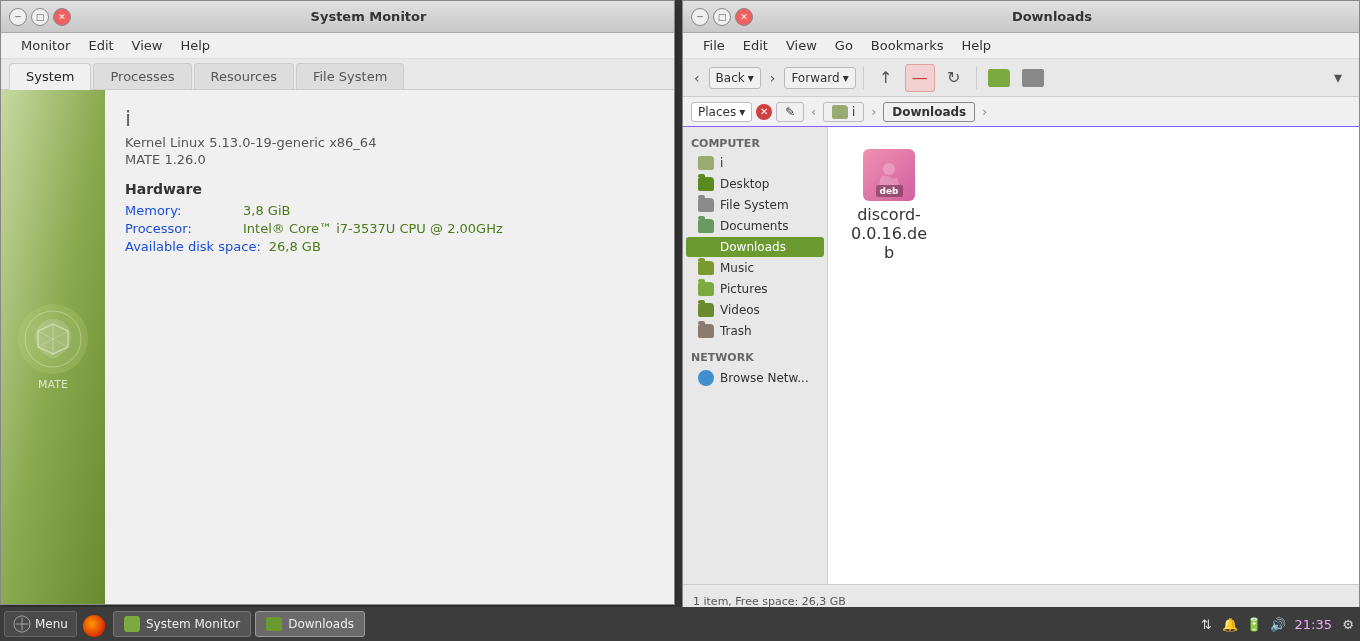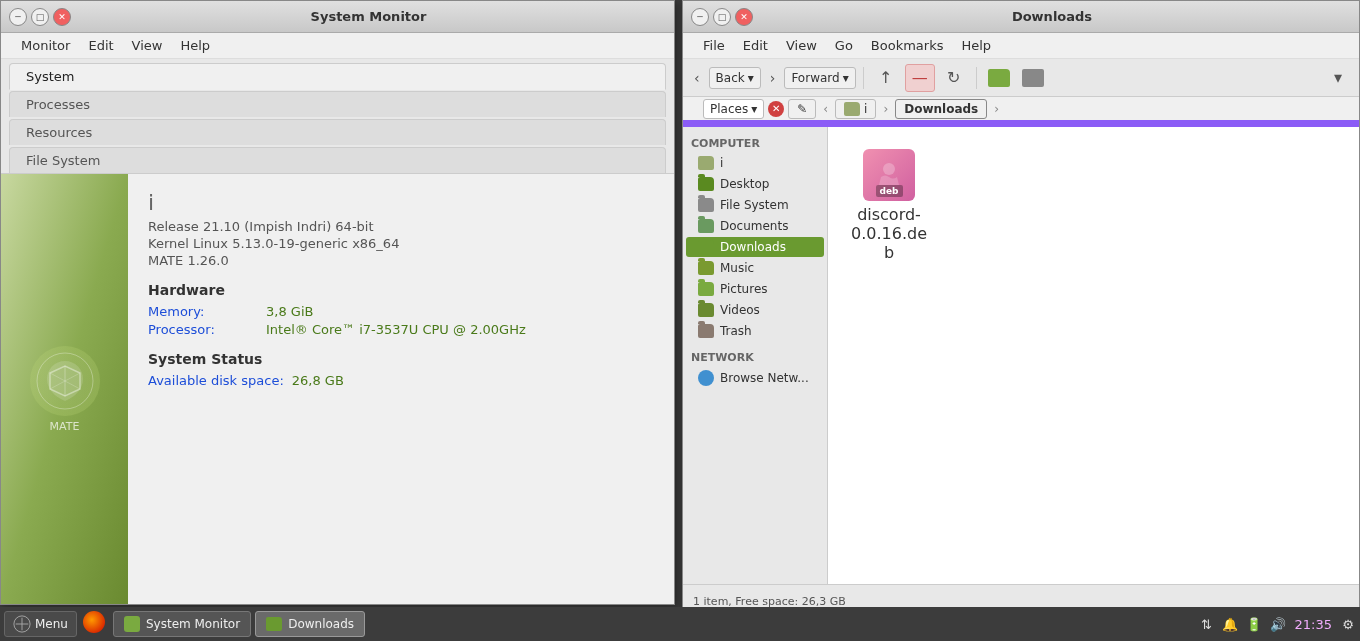--- a/index.html
+++ b/index.html
@@ -21,21 +21,21 @@
       right: 0;
       height: 34px;
       background: #3c3c3c;
       display: flex;
       align-items: center;
       padding: 0 4px;
       z-index: 100;
     }
     .taskbar-left {
       display: flex;
-      align-items: flex-start;
+      align-items: flex-end;
       gap: 6px;
     }
     .taskbar-menu {
       display: flex;
       align-items: center;
       gap: 4px;
       background: #4a4a4a;
       border: 1px solid #666;
       border-radius: 3px;
       padding: 3px 8px;
@@ -157,21 +157,20 @@
       color: #333;
       font-size: 13px;
     }
 
     .tabs-bar {
       display: flex;
       background: #e8e8e8;
       border-bottom: 1px solid #ccc;
       padding: 4px 8px 0;
       gap: 2px;
-      flex-direction: column;
     }
     .tab {
       padding: 5px 16px;
       cursor: pointer;
       border-radius: 4px 4px 0 0;
       font-size: 13px;
       color: #555;
       background: #ddd;
       border: 1px solid #ccc;
       border-bottom: none;
@@ -183,21 +182,21 @@
       border-bottom: 1px solid #f0f0f0;
       margin-bottom: -1px;
     }
 
     .sysmon-content {
       display: flex;
       flex: 1;
       overflow: hidden;
     }
     .sysmon-logo {
-      width: 127px;
+      width: 104px;
       background: linear-gradient(to bottom right, #c8d8a0, #8aaa50, #6a8a30);
       display: flex;
       align-items: center;
       justify-content: center;
       flex-direction: column;
       padding: 5px;
     }
     .mate-logo-inner {
       width: 70px;
       height: 70px;
@@ -430,24 +429,24 @@
       font-size: 14px;
       color: #555;
       cursor: pointer;
       padding: 3px 5px;
     }
 
     
     .fm-pathbar {
       height: 30px;
       background: #f0f0f0;
-      border-bottom: 7px solid #8b5cf6;
-      display: flex;
-      align-items: center;
-      padding: 0 20px;
+      border-bottom: 1px solid #8b5cf6;
+      display: flex;
+      align-items: center;
+      padding: 0 8px;
       gap: 4px;
     }
     .pathbar-places {
       display: flex;
       align-items: center;
       gap: 3px;
       border: 1px solid #bbb;
       border-radius: 3px;
       background: white;
       padding: 2px 6px;
@@ -631,35 +630,33 @@
           <path d="M15 22 L30 15 L45 22 L45 38 L30 45 L15 38Z" fill="none" stroke="rgba(255,255,255,0.4)" stroke-width="1.5"></path>
           <path d="M30 15 L30 45" stroke="rgba(255,255,255,0.3)" stroke-width="1"></path>
           <path d="M15 22 L45 38" stroke="rgba(255,255,255,0.2)" stroke-width="1"></path>
           <path d="M45 22 L15 38" stroke="rgba(255,255,255,0.2)" stroke-width="1"></path>
         </svg>
       </div>
       <div class="mate-text">MATE</div>
     </div>
     <div class="sysmon-info">
       <div class="sysmon-icon">i</div>
-      <div class="sysmon-detail">Release 21.10 (Impish Indri) 64-bit</div>
       <div class="sysmon-detail">Kernel Linux 5.13.0-19-generic x86_64</div>
       <div class="sysmon-detail">MATE 1.26.0</div>
 
       <div class="sysmon-section">Hardware</div>
       <div class="sysmon-row">
         <span class="sysmon-label">Memory:</span>
         <span class="sysmon-value">3,8 GiB</span>
       </div>
       <div class="sysmon-row">
         <span class="sysmon-label">Processor:</span>
         <span class="sysmon-value">Intel® Core™ i7-3537U CPU @ 2.00GHz</span>
       </div>
 
-      <div class="sysmon-section">System Status</div>
       <div class="sysmon-row">
         <span class="sysmon-label">Available disk space:</span>
         <span class="sysmon-value">26,8 GB</span>
       </div>
     </div>
   </div>
 </div>
 
 <div class="window-fm">
   <div class="window-titlebar-fm">

